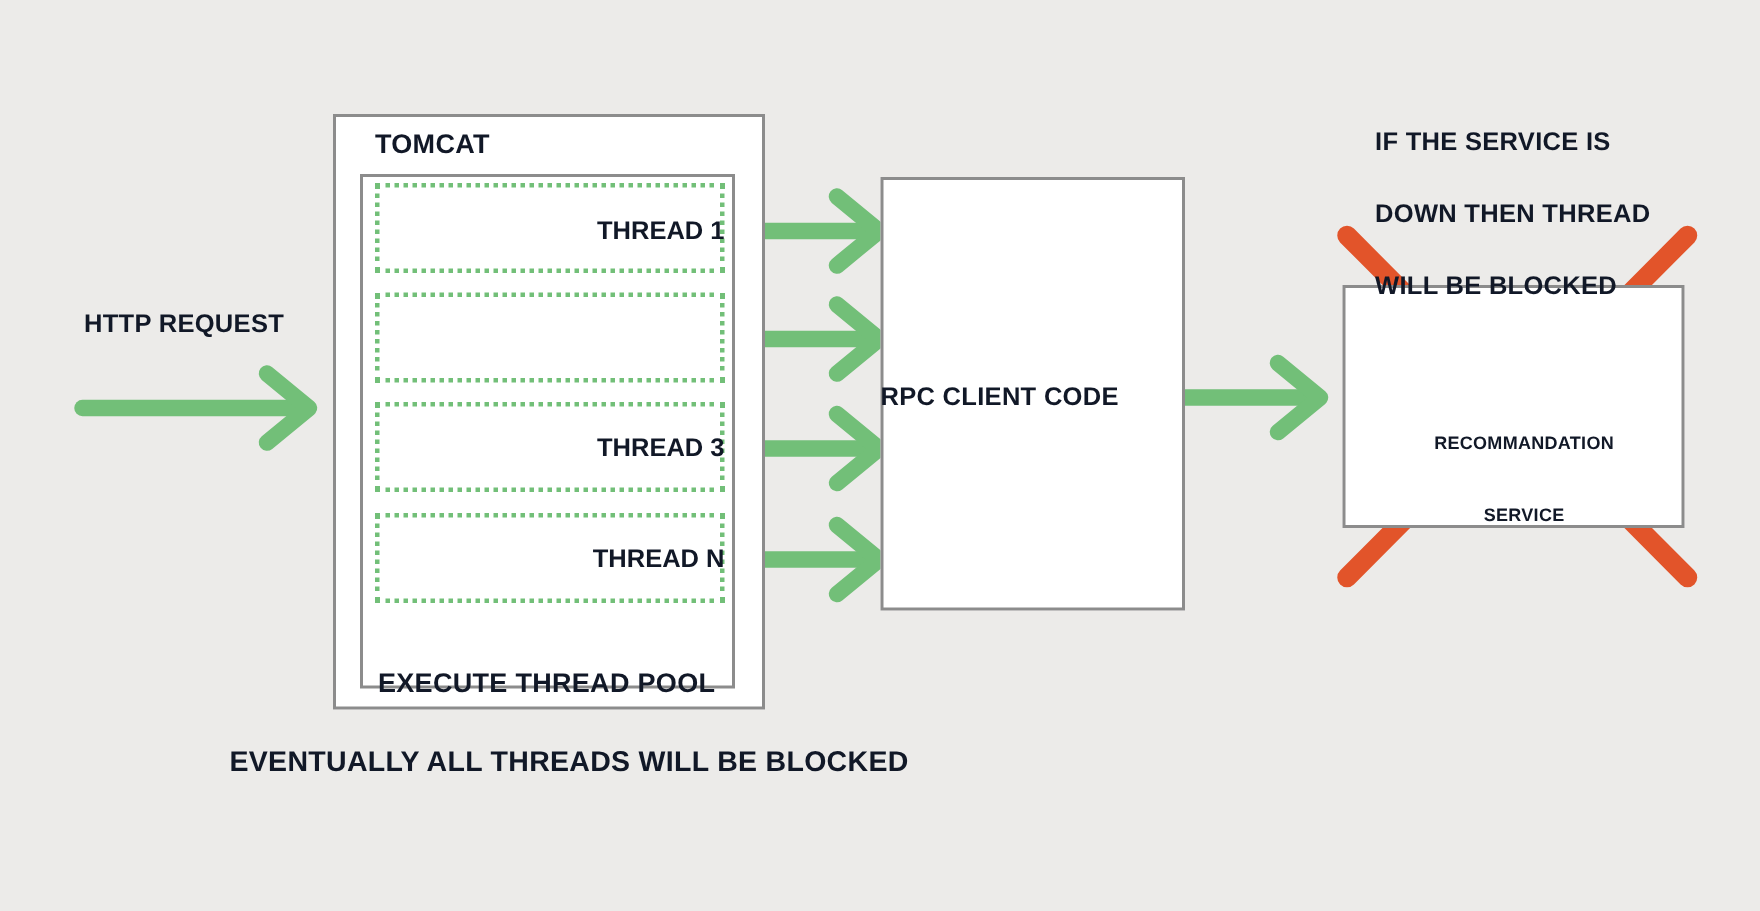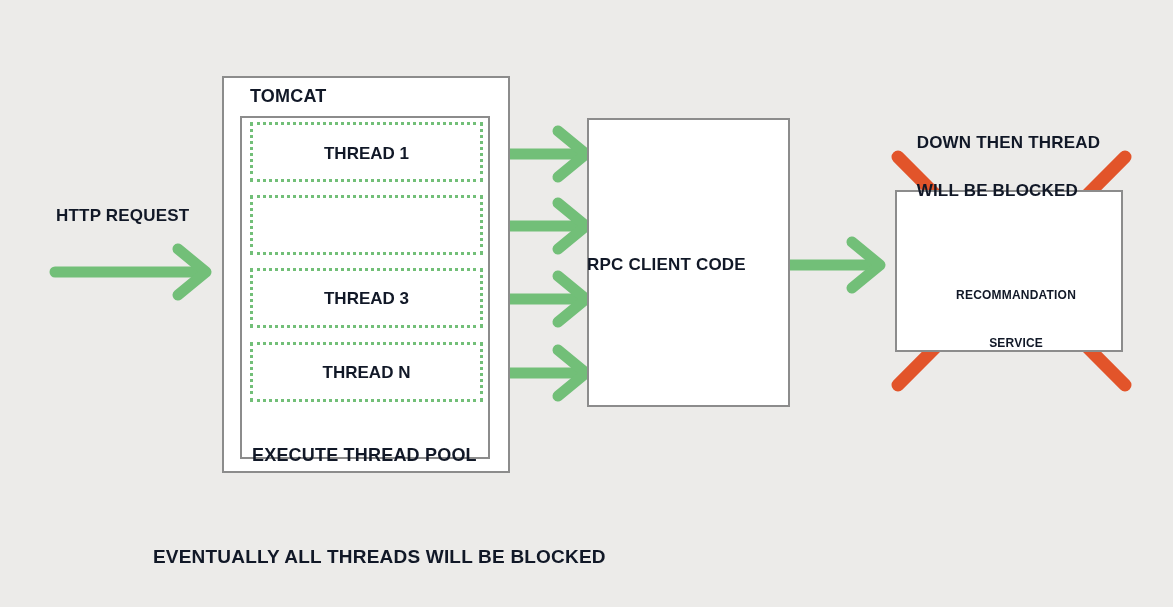--- a/index.html
+++ b/index.html
@@ -73,21 +73,21 @@
     width: 233px;
     height: 60px;
     border: 3px dotted #72bf78;
     box-sizing: border-box;
     background: transparent;
   }
   .thread-text {
     position: absolute;
     width: 233px;
     left: 250px;
-    text-align: center;
+    text-align: right;
     font-size: 17px;
     font-weight: bold;
     color: #111827;
   }
 
   
   #rpc-box {
     left: 587px;
     top: 118px;
     width: 203px;
@@ -119,21 +119,20 @@
   
   #http-request-label {
     left: 56px;
     top: 206px;
     font-size: 17px;
   }
   #bottom-caption {
     left: 153px;
     top: 498px;
     font-size: 19px;
-    margin-top: 48px;
   }
   #service-down-note {
     left: 897px;
     top: 59px;
     font-size: 17px;
     line-height: 24px;
   }
 </style>
 </head>
 <body>
@@ -215,18 +214,18 @@
   <div class="label" id="reco-label">
     <span>RECOMMANDATION</span><br>
     <span>SERVICE</span>
   </div>
 
   <div class="label" id="http-request-label">HTTP REQUEST</div>
 
   <div class="label" id="bottom-caption">EVENTUALLY ALL THREADS WILL BE BLOCKED</div>
 
   <div class="label" id="service-down-note">
-    <br>
+    <span>IF THE SERVICE IS</span><br>
     <span>DOWN THEN THREAD</span><br>
     <span>WILL BE BLOCKED</span>
   </div>
 
 </div>
 
 </body></html>

